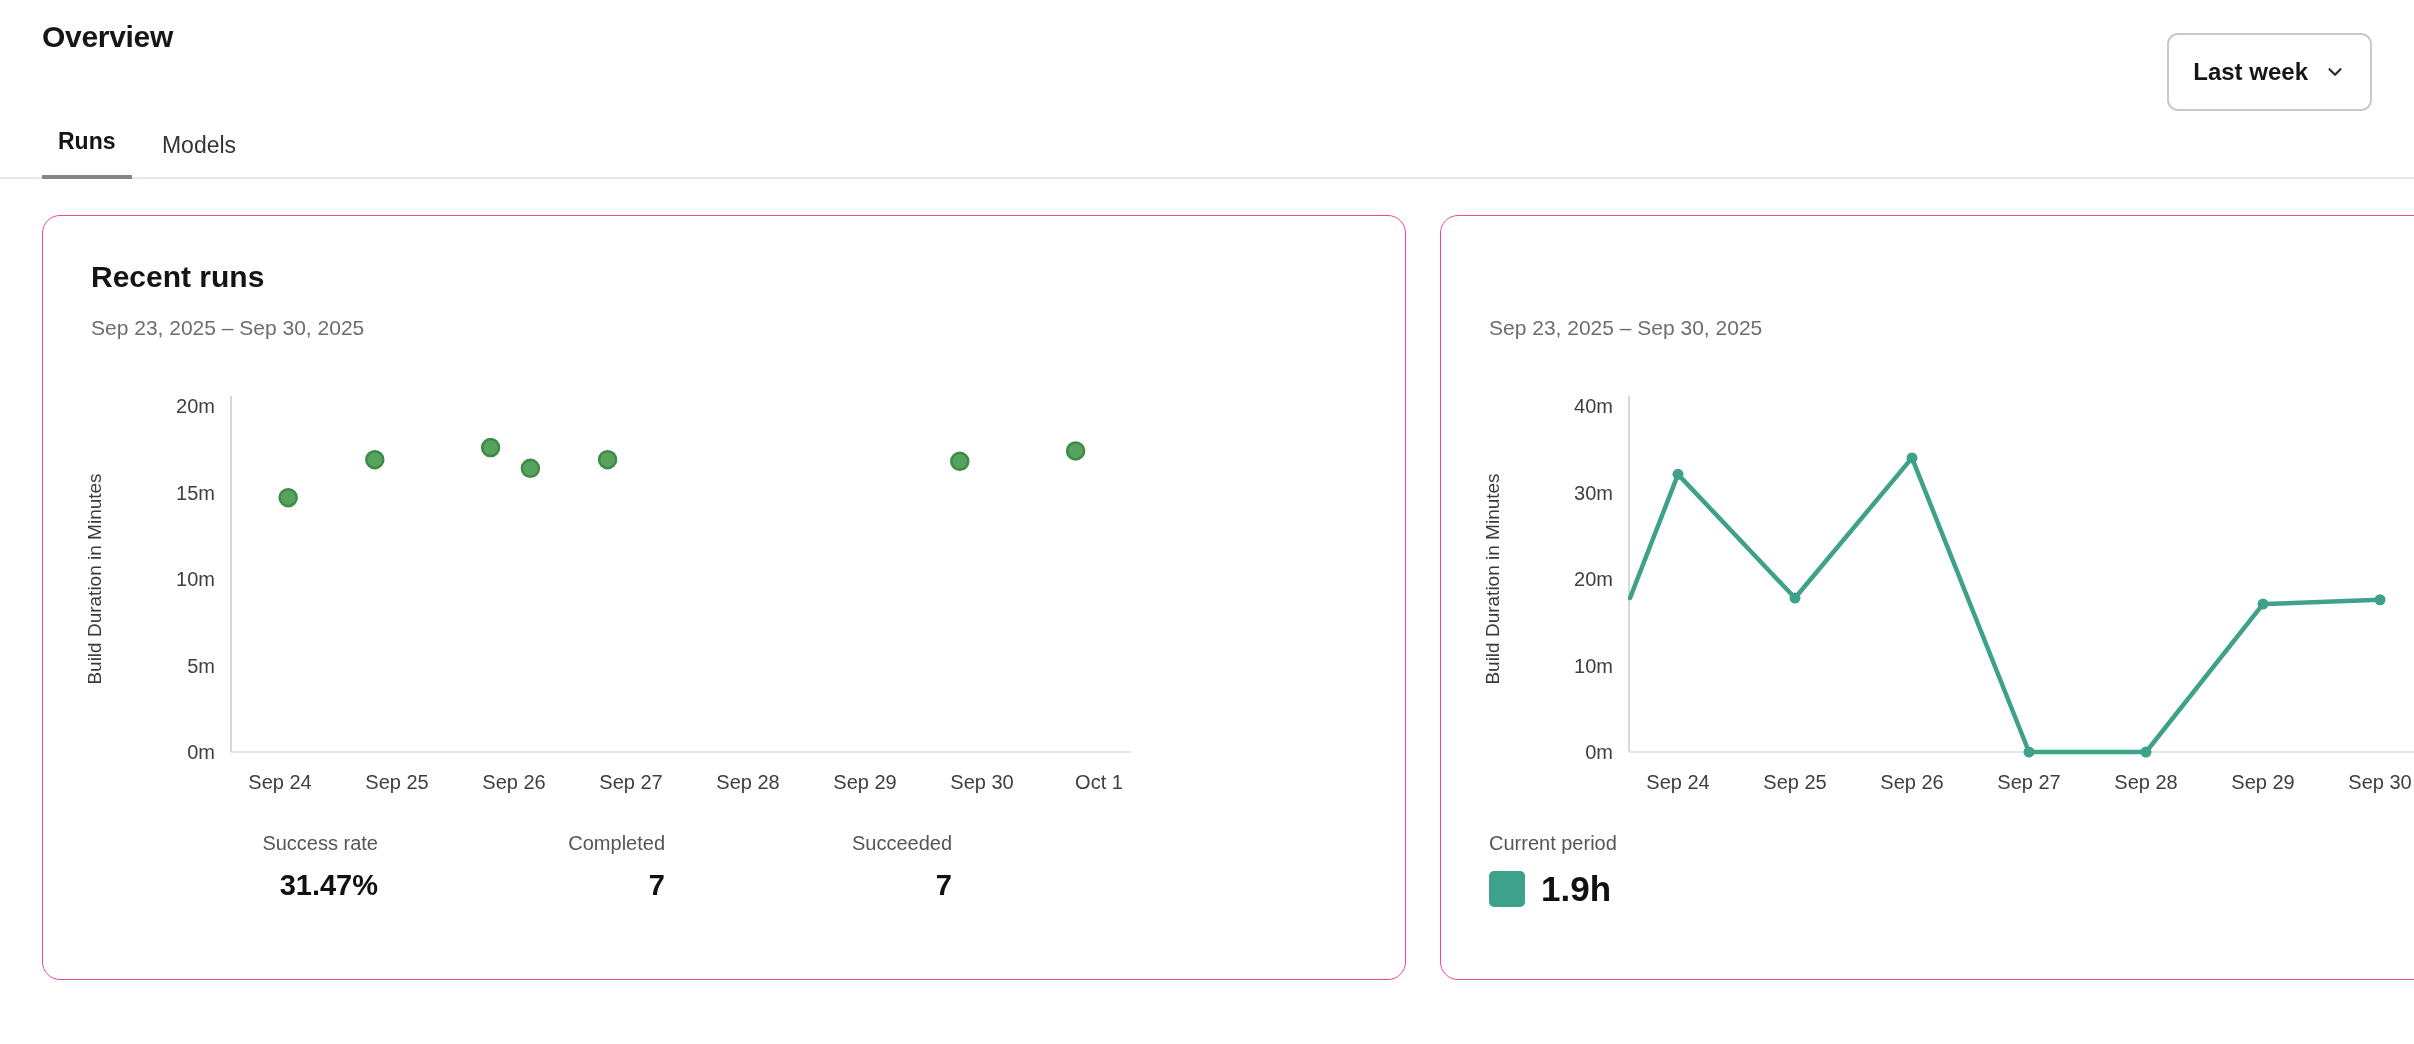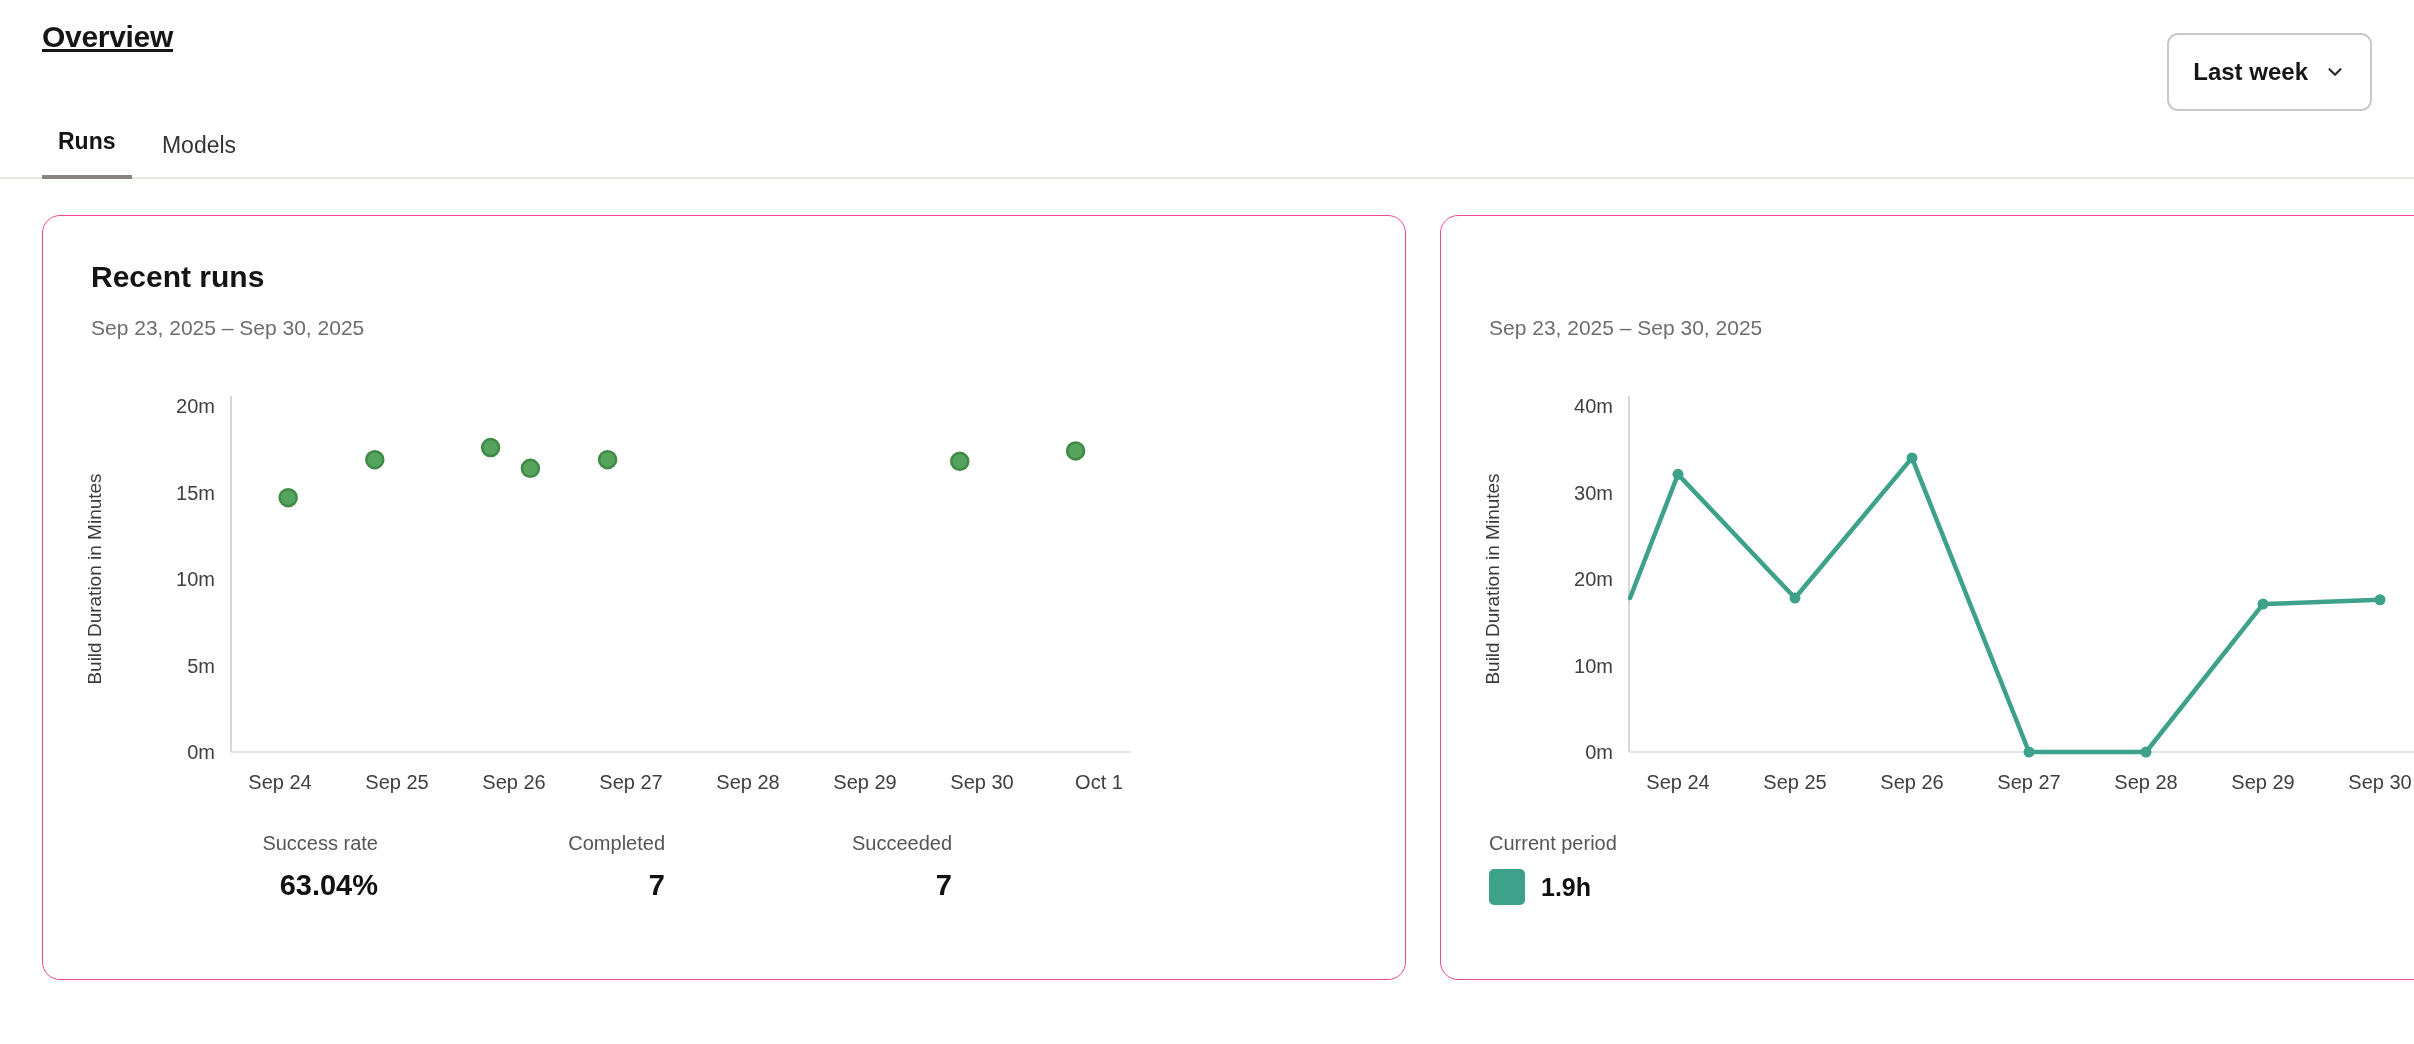--- a/index.html
+++ b/index.html
@@ -5,21 +5,21 @@
   html,body{margin:0;padding:0;}
   body{
     width:2414px;height:1044px;position:relative;overflow:hidden;
     background:#ffffff;color:#1b1b1b;
     font-family:"Liberation Sans",sans-serif;
     -webkit-font-smoothing:antialiased;
   }
   
   .page-title{
     position:absolute;left:42px;top:20px;margin:0;
-    font-size:30px;font-weight:700;color:#161616;letter-spacing:-.3px;text-decoration:underline;
+    font-size:30px;font-weight:700;color:#161616;letter-spacing:-.3px;
   }
   .period-btn{
     position:absolute;right:42px;top:33px;height:78px;
     display:flex;align-items:center;gap:16px;padding:0 24px;
     background:#fff;border:2px solid #c9c9c9;border-radius:11px;
     font-family:inherit;font-size:24px;font-weight:600;color:#161616;cursor:pointer;
   }
   .period-btn svg{display:block;}
   
   .tabbar{
@@ -48,21 +48,21 @@
   
   .stats{position:absolute;top:616px;left:48px;display:flex;text-align:right;}
   .stat{width:287px;}
   .stat-label{font-size:20px;color:#565656;}
   .stat-value{margin-top:14px;font-size:29px;font-weight:700;color:#111;}
   
   .legend{position:absolute;top:616px;left:48px;}
   .legend-label{font-size:20px;color:#565656;}
   .legend-row{margin-top:14px;display:flex;align-items:center;gap:16px;}
   .legend-swatch{width:36px;height:36px;border-radius:5px;background:#3ea189;}
-  .legend-value{font-size:25px;font-weight:700;color:#111;}
+  .legend-value{font-size:35px;font-weight:700;color:#111;}
 </style>
 </head>
 <body>
 
 <h1 class="page-title">Overview</h1>
 
 <button class="period-btn">
   <span>Last week</span>
   <svg width="22" height="22" viewBox="0 0 24 24" fill="none" stroke="#2b2b2b" stroke-width="2.4" stroke-linecap="round" stroke-linejoin="round">
       <path d="M6 9l6 6 6-6"></path>
@@ -100,21 +100,21 @@
         <circle cx="331.77" cy="73.63" r="8.5" fill="#55A35C" stroke="#3E8A46" stroke-width="2.5"></circle>
         <circle cx="447.59999999999997" cy="61.51999999999998" r="8.5" fill="#55A35C" stroke="#3E8A46" stroke-width="2.5"></circle>
         <circle cx="487.38" cy="82.28000000000003" r="8.5" fill="#55A35C" stroke="#3E8A46" stroke-width="2.5"></circle>
         <circle cx="564.5999999999999" cy="73.63" r="8.5" fill="#55A35C" stroke="#3E8A46" stroke-width="2.5"></circle>
         <circle cx="916.77" cy="75.35999999999996" r="8.5" fill="#55A35C" stroke="#3E8A46" stroke-width="2.5"></circle>
         <circle cx="1032.6" cy="64.98000000000002" r="8.5" fill="#55A35C" stroke="#3E8A46" stroke-width="2.5"></circle>
       </svg>
     <div class="stats">
       <div class="stat">
         <div class="stat-label">Success rate</div>
-        <div class="stat-value">63.04%</div>
+        <div class="stat-value">31.47%</div>
       </div>
       <div class="stat">
         <div class="stat-label">Completed</div>
         <div class="stat-value">7</div>
       </div>
       <div class="stat">
         <div class="stat-label">Succeeded</div>
         <div class="stat-value">7</div>
       </div>
     </div>

